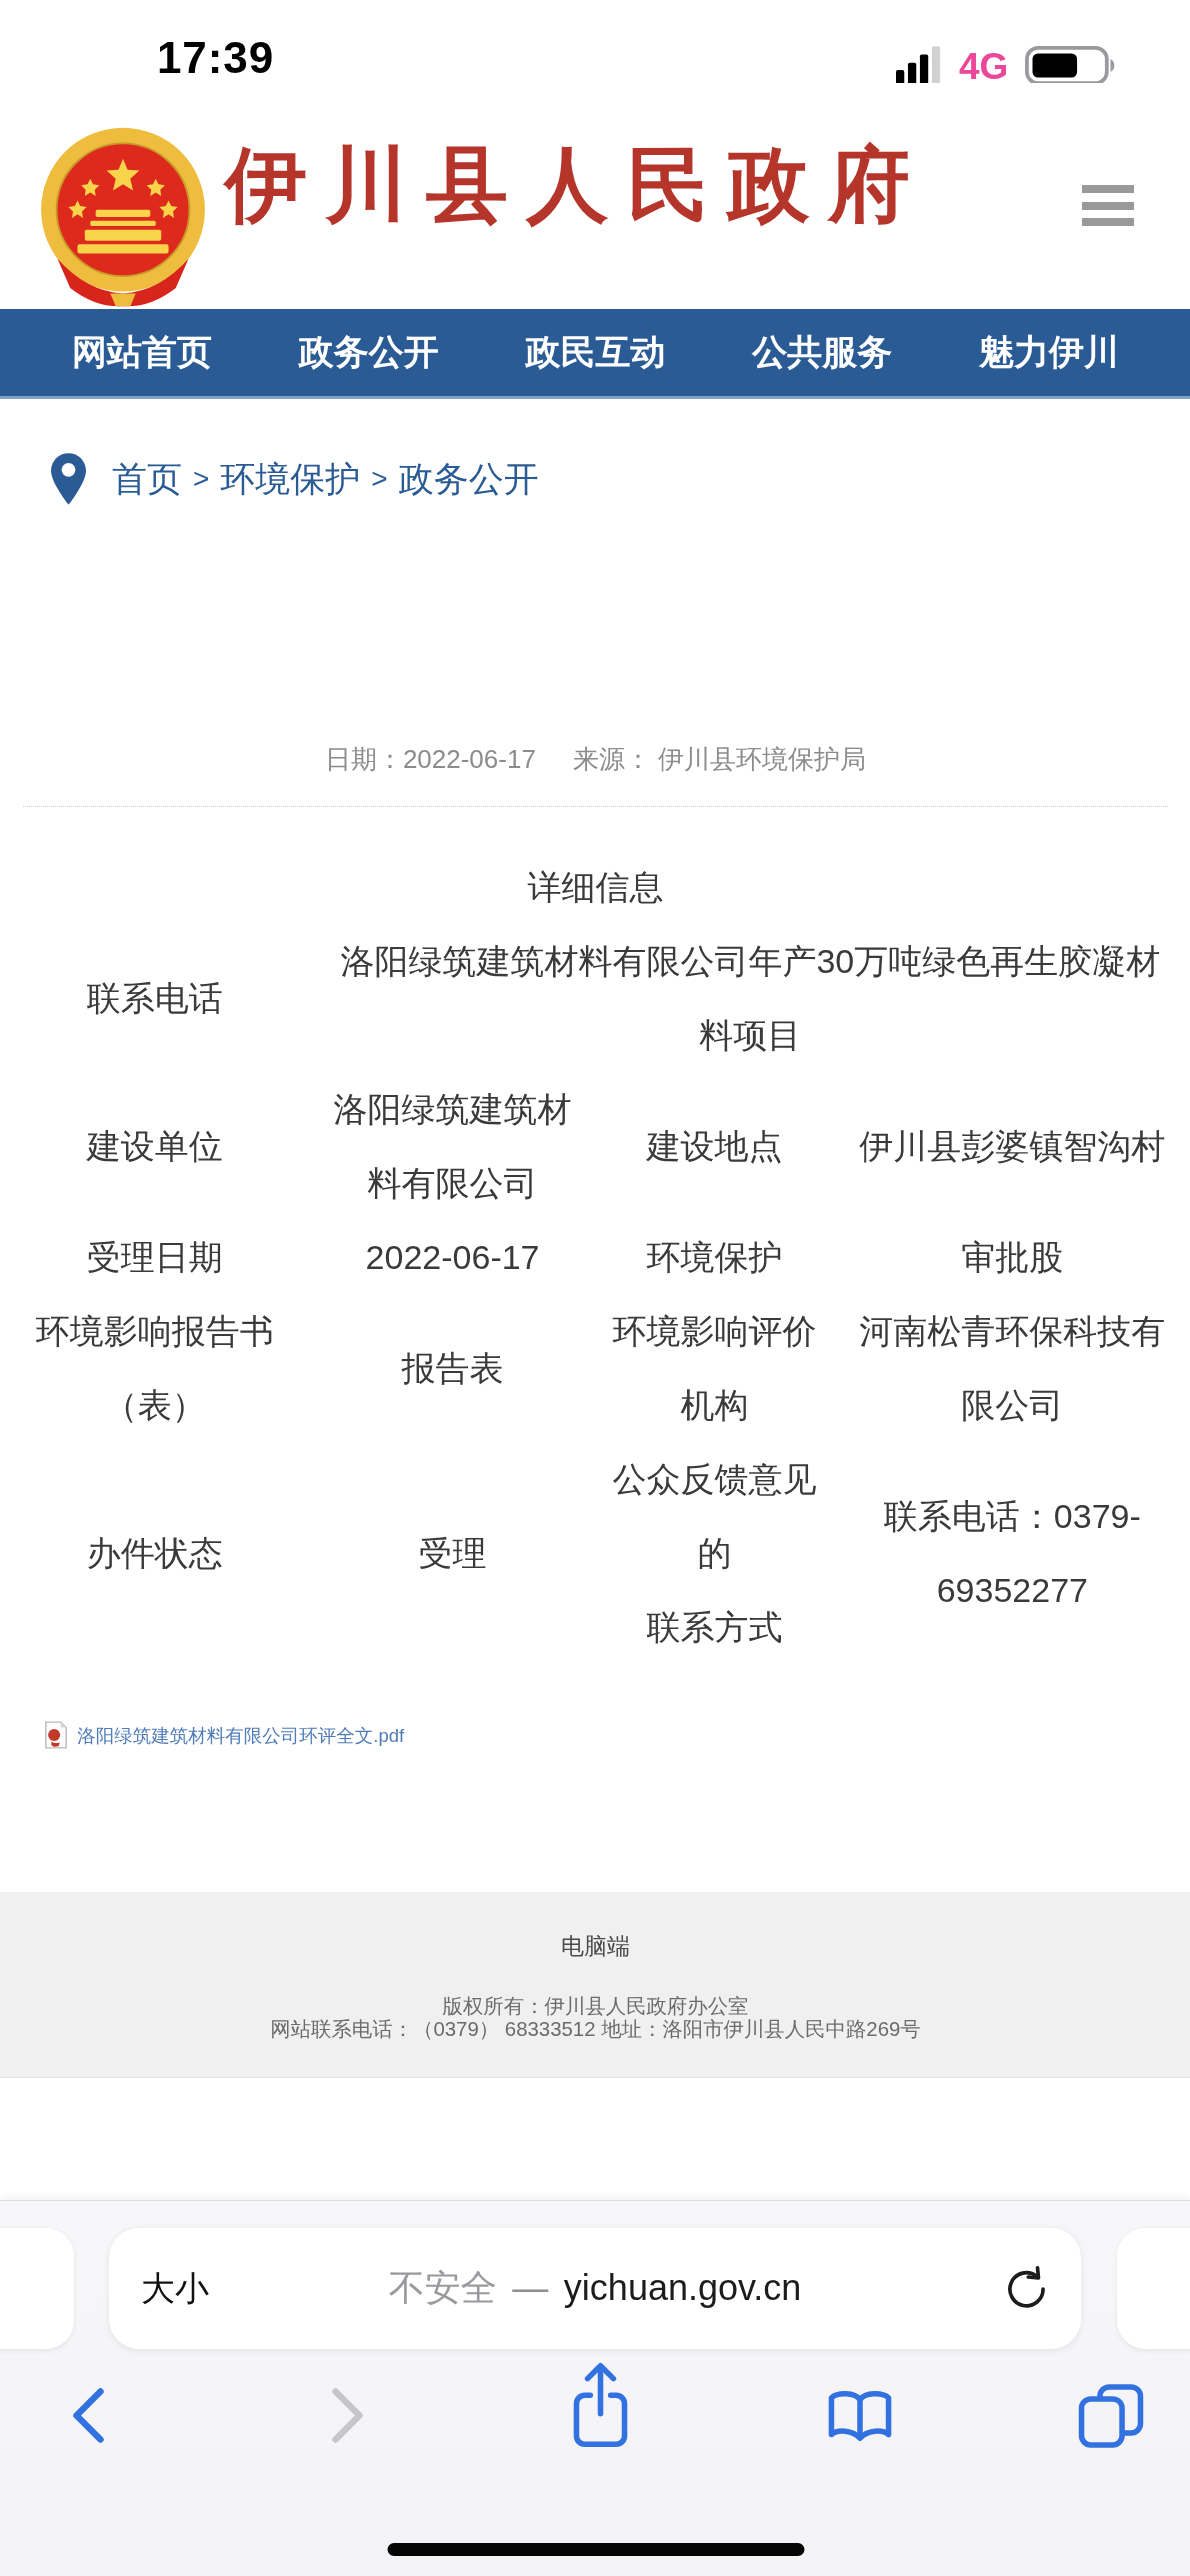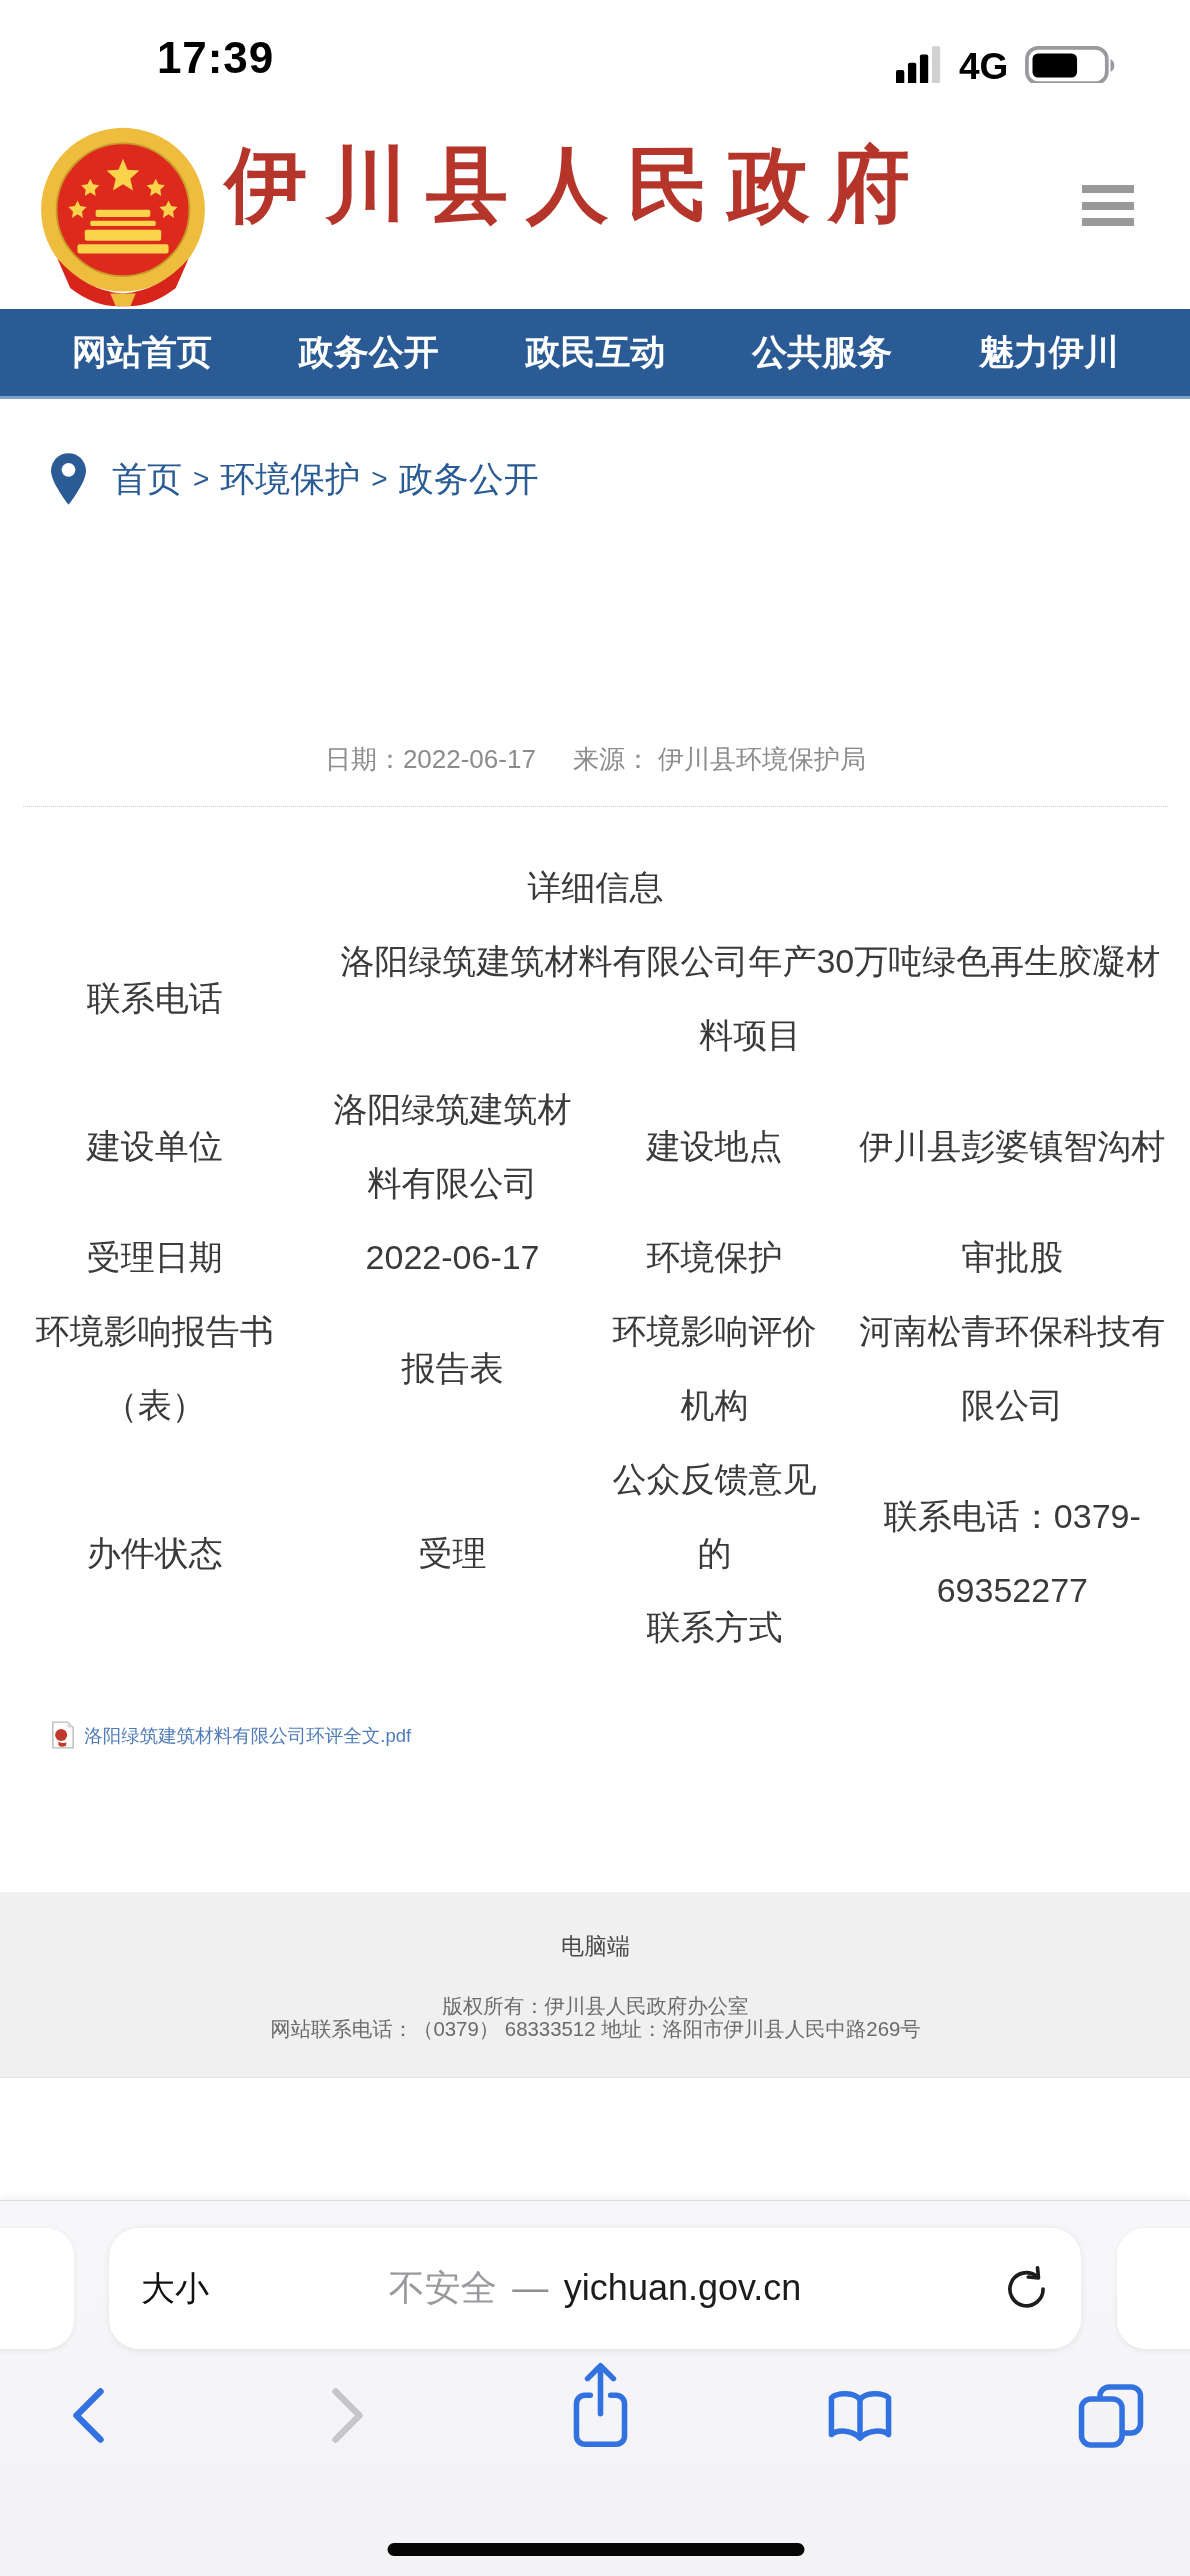--- a/index.html
+++ b/index.html
@@ -7,21 +7,21 @@
   body { font-family:"Liberation Sans","DejaVu Sans",sans-serif; }
   #screen {
     position:relative; width:1191px; height:2576px; margin:0 auto;
     background:#ffffff; overflow:hidden;
   }
 
   
   .status-bar { position:absolute; top:0; left:16px; width:100%; height:93px; background:#fff; }
   .status-time { position:absolute; left:141px; top:33px; font-size:44px; font-weight:700; color:#000; letter-spacing:0.9px; }
   .status-right { position:absolute; right:89px; top:46px; display:flex; align-items:center; gap:16.7px; }
-  .net-label { font-size:37px; font-weight:600; color:#000000; }
+  .net-label { font-size:37px; font-weight:600; color:#ec4899; }
 
   
   .site-header { position:absolute; top:83px; left:0; width:100%; height:225px; background:#fff; }
   .emblem { position:absolute; left:32px; top:43px; }
   .site-name { position:absolute; left:225px; top:48px; font-size:82px; font-weight:700; color:#b5352b; letter-spacing:18.5px; white-space:nowrap; }
   .site-url { position:absolute; left:228px; top:156px; font-size:36px; font-weight:700; letter-spacing:0.9px; white-space:nowrap; }
   .site-url .gray { color:#9a9a9a; } .site-url .red { color:#c0392b; }
   .hamburger { position:absolute; right:57px; top:102px; width:52px; cursor:pointer; }
   .hamburger span { display:block; width:52px; height:8.3px; background:#999; margin-bottom:8.3px; }
 
@@ -44,21 +44,21 @@
   .article-meta .sp { display:inline-block; width:37px; }
   .dotted-divider { position:absolute; top:806px; left:23px; right:23px; border-bottom:1.9px dotted #cccccc; }
 
   
   .details { position:absolute; top:850px; left:0; width:100%; color:#3a3a3a; font-size:34px; }
   .details .caption { text-align:center; line-height:74px; }
   table.detail-table { width:100%; border-collapse:collapse; table-layout:fixed; }
   .detail-table td { text-align:center; vertical-align:middle; line-height:74px; white-space:pre-line; padding:0 7.4px; }
 
   
-  .attachment { position:absolute; top:1721px; left:51px; display:flex; align-items:center; cursor:pointer; }
+  .attachment { position:absolute; top:1721px; left:44px; display:flex; align-items:center; cursor:pointer; }
   .attachment svg { margin-right:9.3px; }
   .attachment .link { color:#4f7cb8; font-size:18.5px; }
 
   
   .page-footer { position:absolute; top:1892px; left:0; width:100%; height:186px;
     background:#f0f0f1; border-bottom:0.9px solid #e2e2e3; text-align:center; }
   .footer-pc { margin-top:42px; font-size:23px; color:#4a4a4a; line-height:24px; }
   .footer-copy { margin-top:37px; font-size:20.4px; color:#6b6b6b; line-height:23px; }
   .footer-contact { font-size:20.4px; color:#6b6b6b; line-height:23px; }
 

